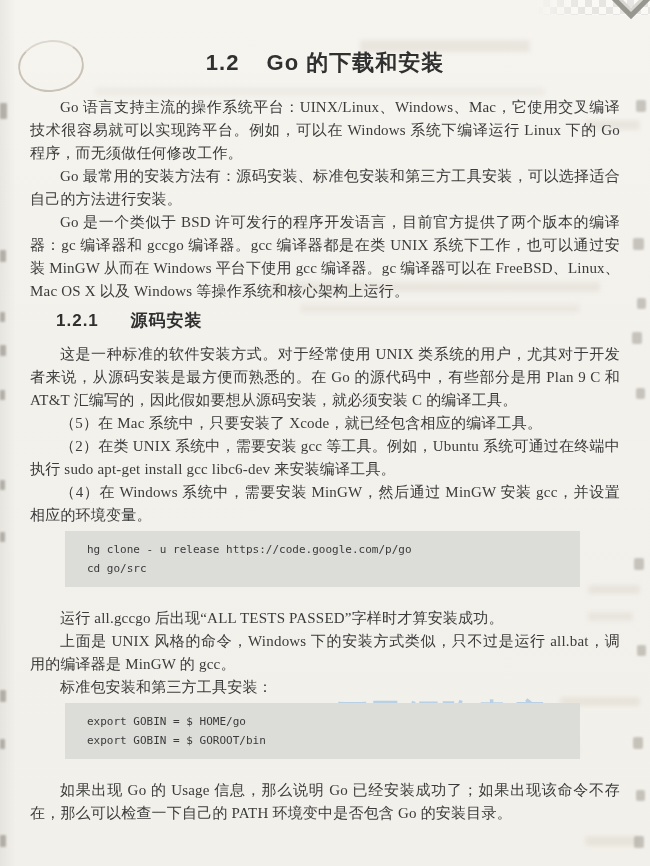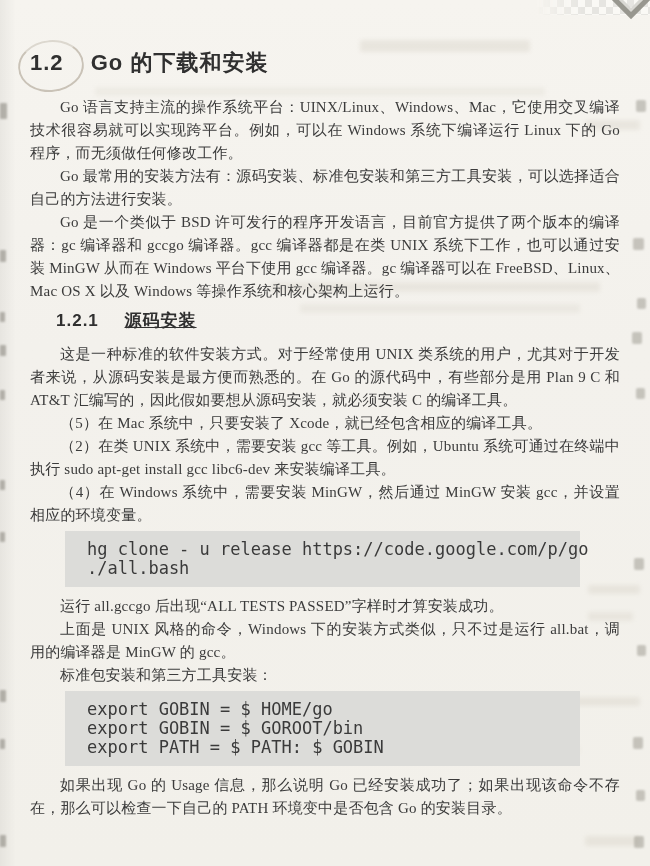--- a/index.html
+++ b/index.html
@@ -32,42 +32,42 @@
   .wm-logo{flex:0 0 auto;opacity:.55;}
   .wm-text{margin-left:8px;margin-top:6px;}
   .wm-name{font-size:33px;line-height:36px;letter-spacing:2px;color:#b7cfe4;font-weight:bold;
     font-family:"Liberation Serif",serif;}
   .wm-url{font-size:22px;line-height:26px;letter-spacing:.5px;color:#a9c8e2;
     font-family:"Liberation Sans",sans-serif;}
   
   .content{position:absolute;left:30px;top:48px;width:590px;z-index:2;color:#3b3b3b;}
   h1.title{
     position:relative;margin:0 0 18px 0;font:700 22px/30px "Liberation Sans","DejaVu Sans",sans-serif;
-    color:#303030;letter-spacing:1px;
+    color:#303030;letter-spacing:1px;text-align:center;
   }
   h1.title .sec-no{display:inline-block;}
   h1.title .sec-label{margin-left:20px;}
   .circle-mark{
     position:absolute;left:-12px;top:-8px;width:62px;height:48px;
     border:2px solid rgba(158,146,128,.5);border-radius:50%;
     transform:rotate(-6deg);border-top-color:rgba(158,146,128,.28);
   }
   h2.subtitle{
     margin:8px 0 12px 26px;font:700 17px/20px "Liberation Sans","DejaVu Sans",sans-serif;
     color:#303030;letter-spacing:1px;
   }
-  h2.subtitle .sub-label{margin-left:20px;text-decoration:underline;}
+  h2.subtitle .sub-label{margin-left:26px;}
   p.body{
     margin:0;font-size:15px;line-height:23px;text-align:justify;text-indent:2em;
     color:#3b3b3b;letter-spacing:.2px;font-family:Liberation Serif, serif;
   }
   .codeblock{
-    background:#dcdcd9;margin:4px 40px 8px 35px;padding:9px 8px 9px 22px;
+    background:#dcdcd9;margin:4px 40px 20px 35px;padding:9px 8px 9px 22px;
     font-family:"DejaVu Sans Mono","Liberation Mono",monospace;
-    font-size:17px;line-height:19px;color:#3a3a3a;white-space:pre;
+    font-size:11px;line-height:19px;color:#3a3a3a;white-space:pre;
   }
 </style>
 </head>
 <body>
 
 <div class="page">
 
   <div class="gutter"></div>
 
   <div class="checker"></div>
@@ -148,24 +148,24 @@
     <h2 class="subtitle">
       <span>1.2.1</span>
       <span class="sub-label">源码安装</span>
     </h2>
 
     <p class="body">这是一种标准的软件安装方式。对于经常使用 UNIX 类系统的用户，尤其对于开发者来说，从源码安装是最方便而熟悉的。在 Go 的源代码中，有些部分是用 Plan 9 C 和 AT&amp;T 汇编写的，因此假如要想从源码安装，就必须安装 C 的编译工具。</p>
     <p class="body">（5）在 Mac 系统中，只要安装了 Xcode，就已经包含相应的编译工具。</p>
     <p class="body">（2）在类 UNIX 系统中，需要安装 gcc 等工具。例如，Ubuntu 系统可通过在终端中执行 sudo apt-get install gcc libc6-dev 来安装编译工具。</p>
     <p class="body">（4）在 Windows 系统中，需要安装 MinGW，然后通过 MinGW 安装 gcc，并设置相应的环境变量。</p>
 
-    <div class="codeblock"><div>hg clone - u release https://code.google.com/p/go</div><div>./all.bash</div></div>
+    <div class="codeblock"><div>hg clone - u release https://code.google.com/p/go</div><div>cd go/src</div></div>
 
     <p class="body">运行 all.gccgo 后出现“ALL TESTS PASSED”字样时才算安装成功。</p>
     <p class="body">上面是 UNIX 风格的命令，Windows 下的安装方式类似，只不过是运行 all.bat，调用的编译器是 MinGW 的 gcc。</p>
     <p class="body">标准包安装和第三方工具安装：</p>
 
-    <div class="codeblock"><div>export GOBIN = $ HOME/go</div><div>export GOBIN = $ GOROOT/bin</div><div>export PATH = $ PATH: $ GOBIN</div></div>
+    <div class="codeblock"><div>export GOBIN = $ HOME/go</div><div>export GOBIN = $ GOROOT/bin</div></div>
 
     <p class="body">如果出现 Go 的 Usage 信息，那么说明 Go 已经安装成功了；如果出现该命令不存在，那么可以检查一下自己的 PATH 环境变中是否包含 Go 的安装目录。</p>
 
   </div>
 </div>
 
 </body></html>

